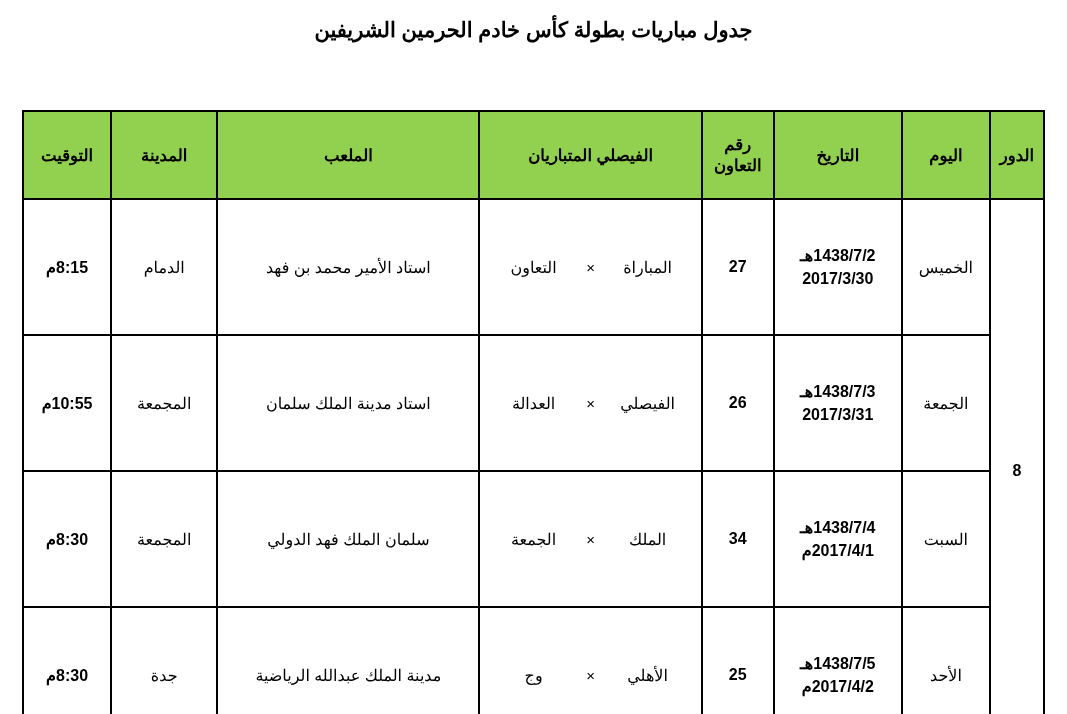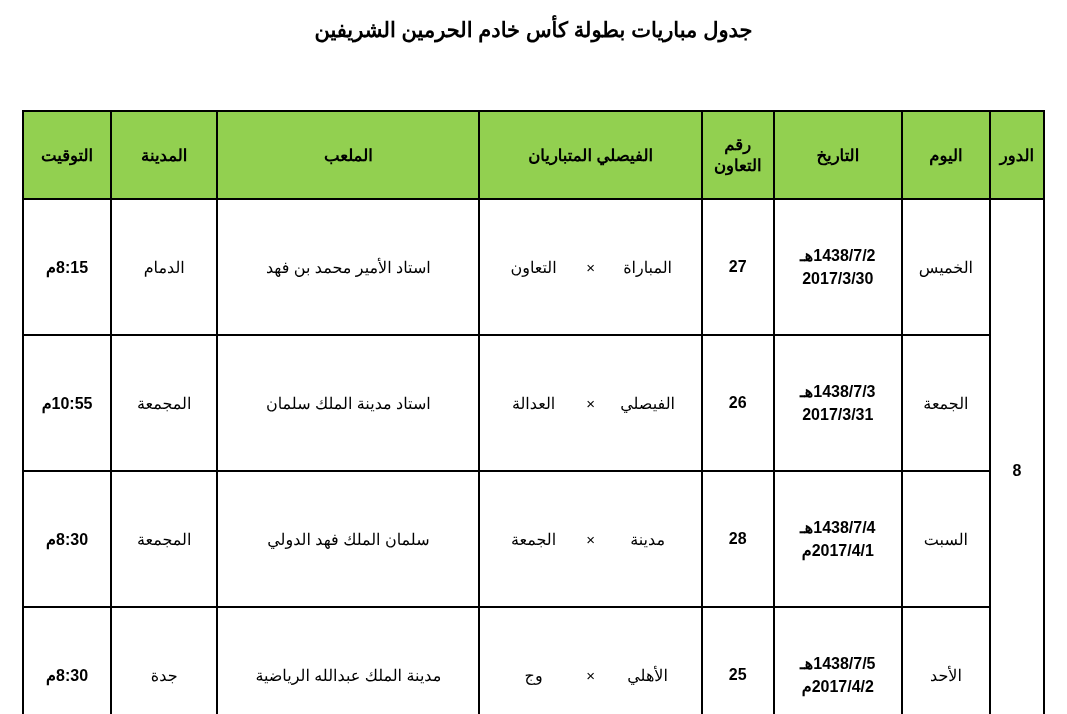--- a/index.html
+++ b/index.html
@@ -186,23 +186,23 @@
           <td class="stadium-cell">استاد مدينة الملك سلمان</td>
           <td class="city-cell">المجمعة</td>
           <td class="time-cell">10:55م</td>
         </tr>
         <tr>
           <td>السبت</td>
           <td class="date-cell">
             <span>1438/7/4هـ</span>
             <span>2017/4/1م</span>
           </td>
-          <td class="num-cell">28</td>
-          <td class="teams-cell">
-            <span class="team">مدينة</span><span class="vs">×</span><span class="team">الجمعة</span>
+          <td class="num-cell">34</td>
+          <td class="teams-cell">
+            <span class="team">الملك</span><span class="vs">×</span><span class="team">الجمعة</span>
           </td>
           <td class="stadium-cell">سلمان الملك فهد الدولي</td>
           <td class="city-cell">المجمعة</td>
           <td class="time-cell">8:30م</td>
         </tr>
         <tr>
           <td>الأحد</td>
           <td class="date-cell">
             <span>1438/7/5هـ</span>
             <span>2017/4/2م</span>

